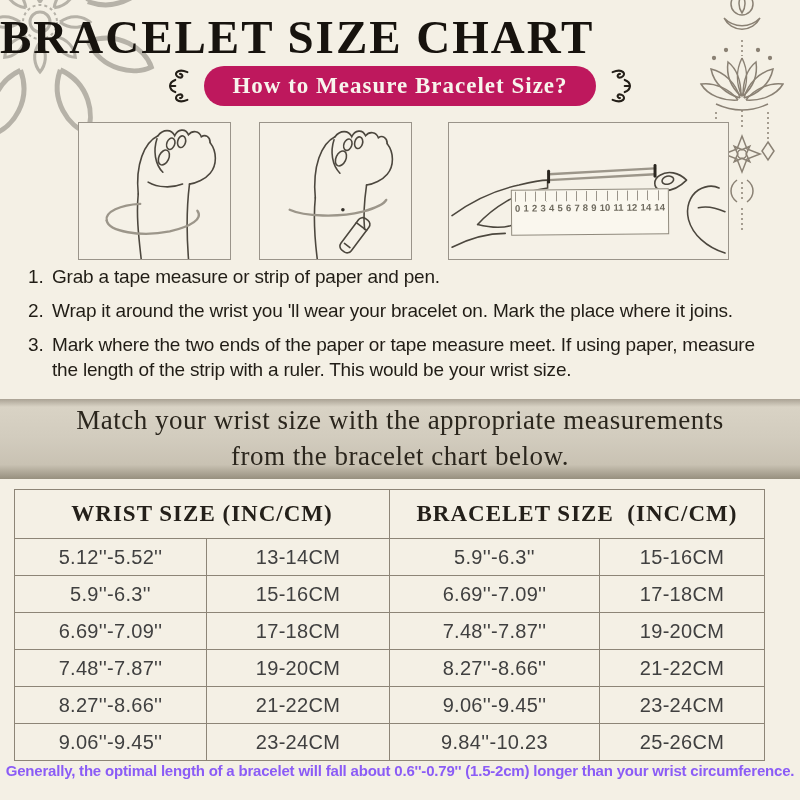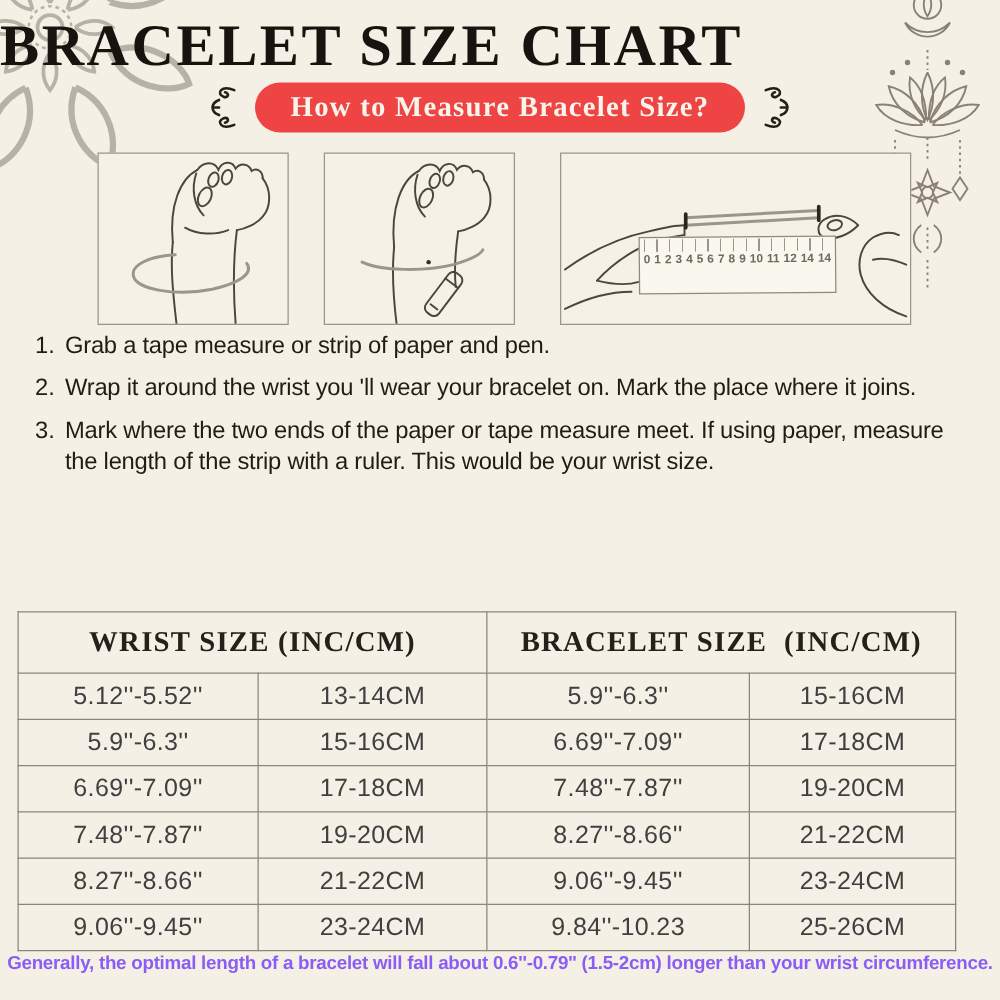--- a/index.html
+++ b/index.html
@@ -10,21 +10,21 @@
   .mandala{position:absolute;left:-58px;top:-70px;width:260px;height:260px;pointer-events:none;}
   .lotus{position:absolute;right:12px;top:-6px;width:92px;height:262px;pointer-events:none;}
 
   
   .title{position:absolute;top:10px;left:0;width:100%;
          font-family:"Liberation Serif",serif;font-weight:bold;font-size:47px;
          letter-spacing:2px;color:#17130e;}
 
   
   .badge-row{position:absolute;top:66px;left:0;width:100%;display:flex;justify-content:center;align-items:center;gap:14px;}
-  .pill{background:#ef4444;color:#f7f4ec;border-radius:21px;padding:7px 28px;
+  .pill{background:#be185d;color:#f7f4ec;border-radius:21px;padding:7px 28px;
         font-family:"Liberation Serif",serif;font-weight:bold;font-size:23px;letter-spacing:1px;}
   .squiggle{width:26px;height:40px;}
   .squiggle.flip{transform:scaleX(-1);}
 
   
   .boxes{position:absolute;top:122px;left:78px;display:flex;gap:28px;}
   .ill-box{width:153px;height:138px;border:1px solid #9a948a;background:#f5f1e7;position:relative;box-sizing:border-box;}
   .ill-box.wide{width:281px;margin-left:8px;}
   .ill-box svg{position:absolute;left:0;top:0;width:100%;height:100%;}
 
@@ -284,20 +284,24 @@
     <div class="step">
       <span class="step-num">2.</span>
       <span class="step-text">Wrap it around the wrist you 'll wear your bracelet on. Mark the place where it joins.</span>
     </div>
     <div class="step">
       <span class="step-num">3.</span>
       <span class="step-text">Mark where the two ends of the paper or tape measure meet. If using paper, measure the length of the strip with a ruler. This would be your wrist size.</span>
     </div>
   </div>
 
+  <div class="banner">
+    <span>Match your wrist size with the appropriate measurements</span>
+    <span>from the bracelet chart below.</span>
+  </div>
 
   <table class="size-table">
     <colgroup>
       <col style="width:192px">
         <col style="width:183px">
         <col style="width:210px">
         <col style="width:165px">
     </colgroup>
     <thead>
       <tr>

